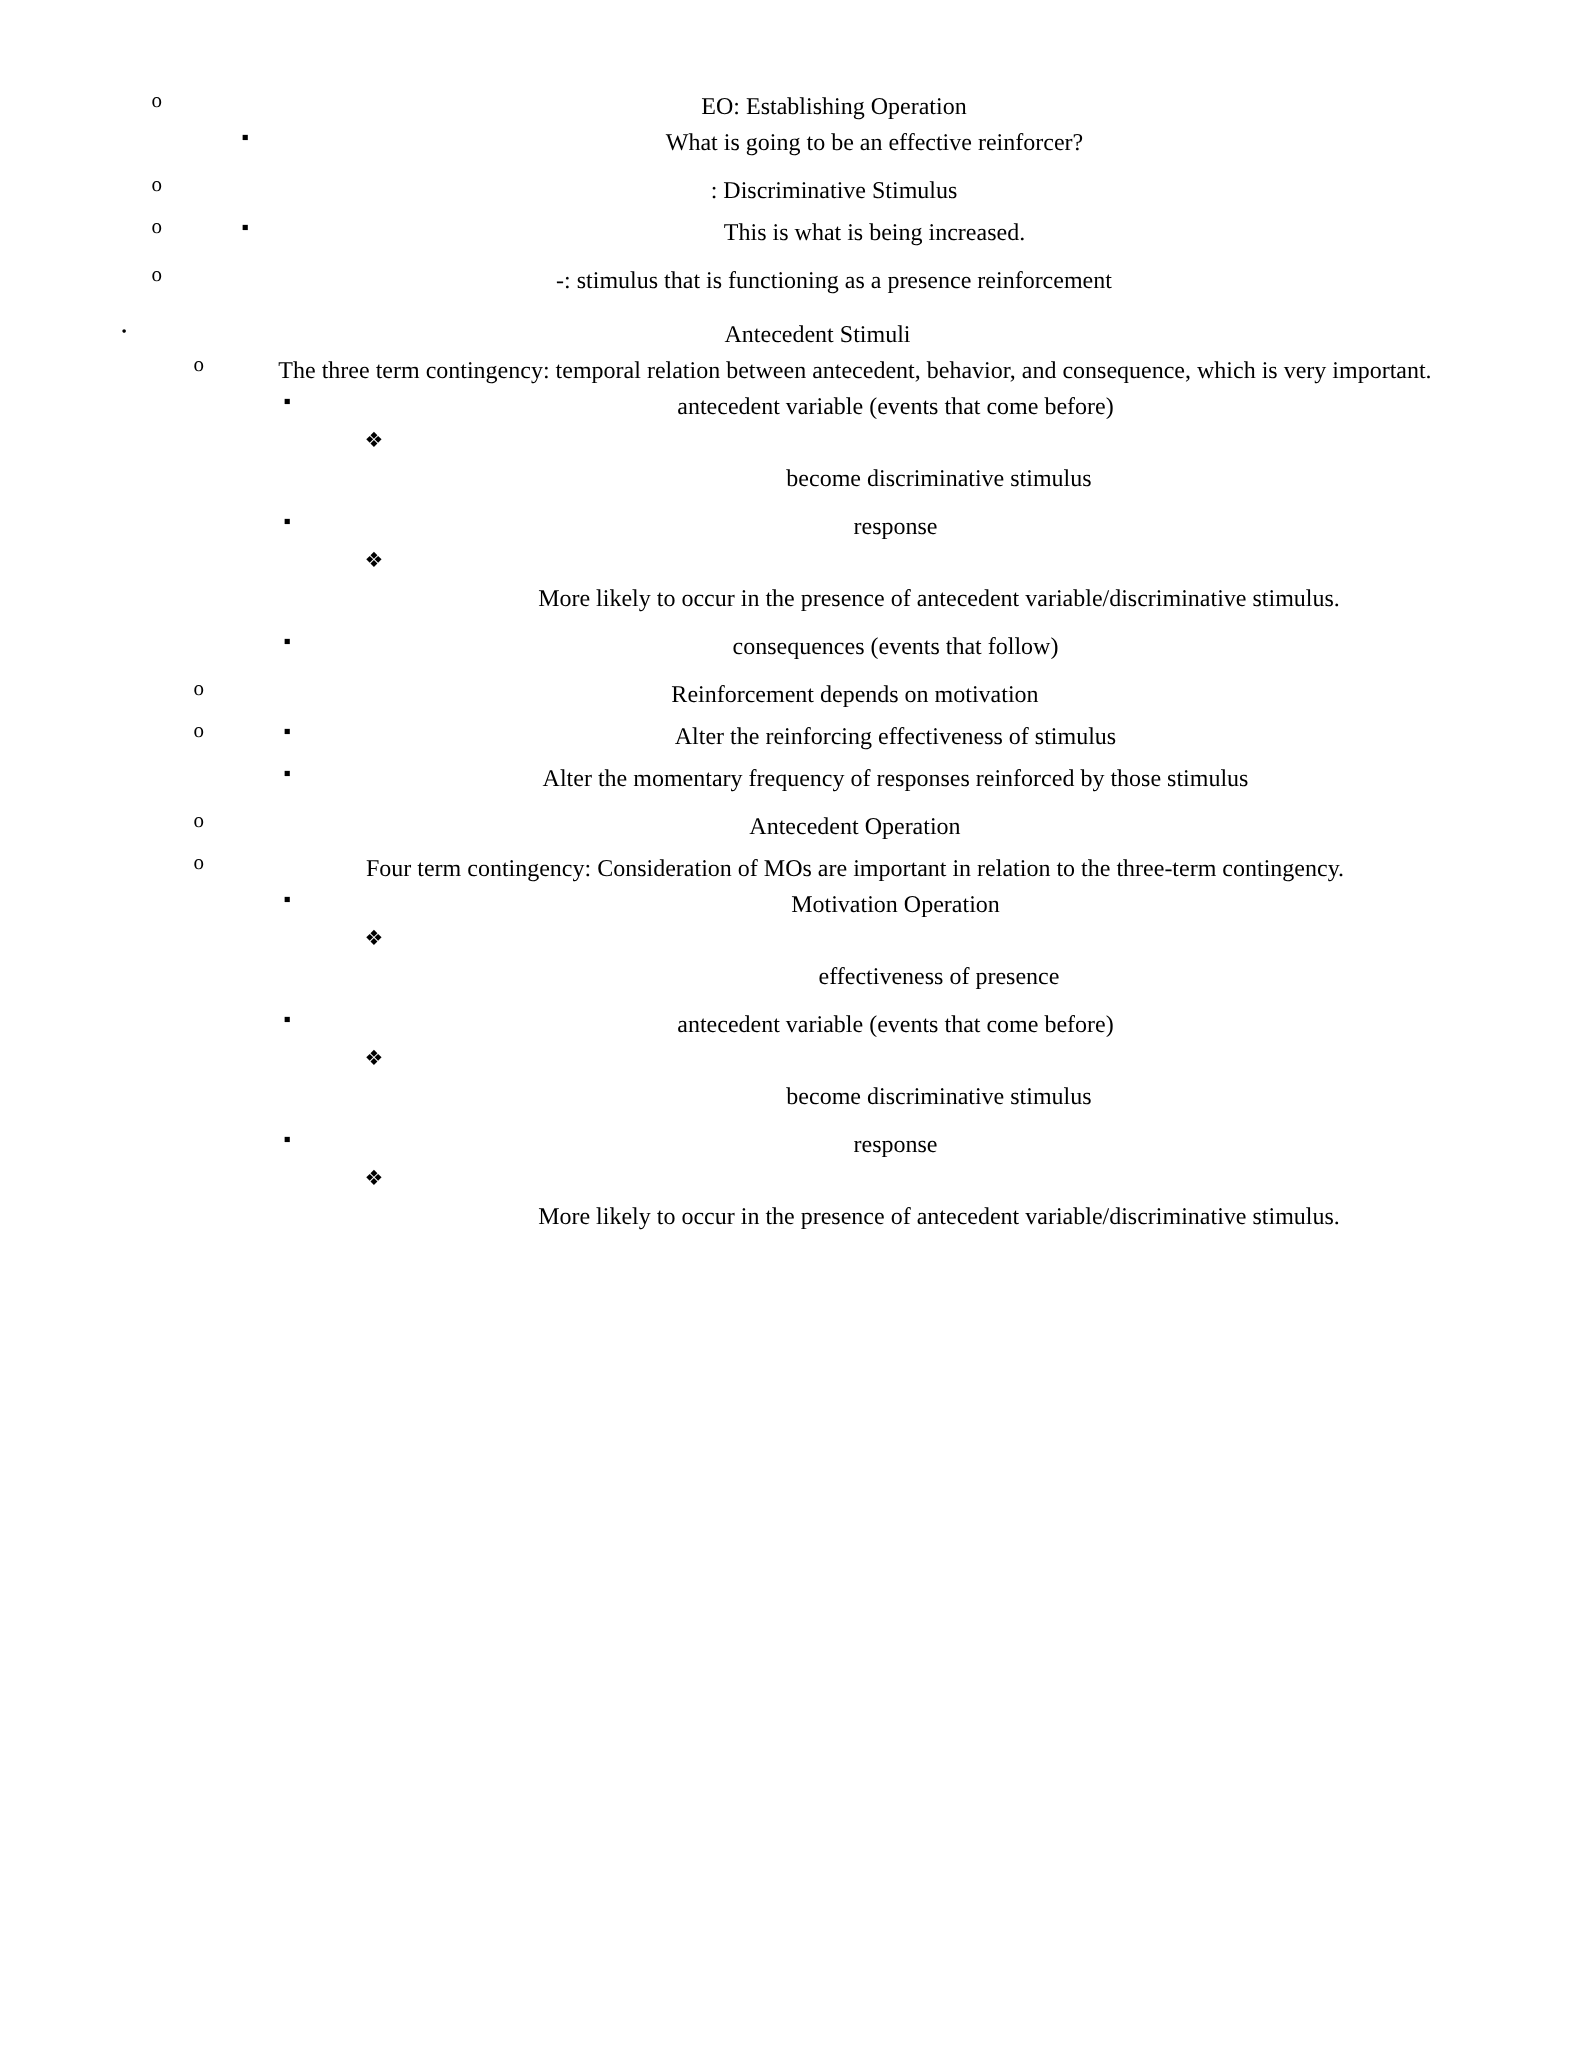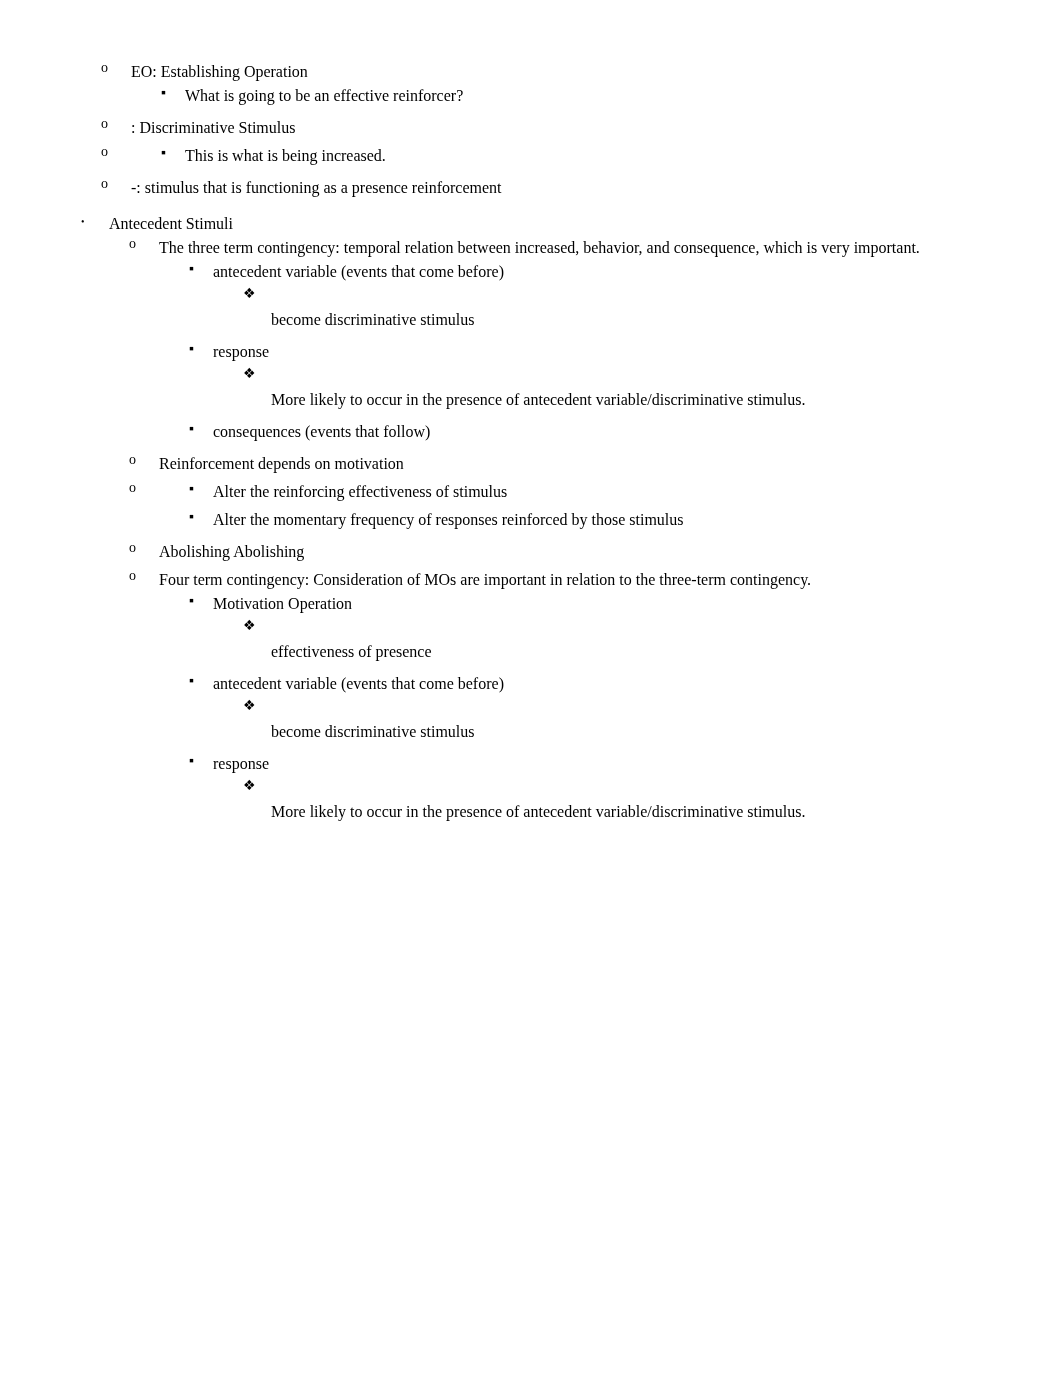--- a/index.html
+++ b/index.html
@@ -115,20 +115,21 @@
     }
 
     .l4 > li > .diam-content {
       flex: 1;
       margin-top: 24px;
     }
 
     .item-text {
       line-height: 1.5;
       display: block;
+      text-align: center;
     }
 
     .spacer {
       height: 8px;
     }
   </style>
 </head>
 <body>
 
 <div class="content">
@@ -177,21 +178,21 @@
     <li>
       <span class="bullet">•</span>
       <div style="flex:1;">
         <span class="item-text">Antecedent Stimuli</span>
 
         <ul class="l2">
 
           <li>
             <span class="o-marker">o</span>
             <div class="o-content">
-              <span class="item-text">The three term contingency: temporal relation between increased, behavior, and consequence, which is very important.</span>
+              <span class="item-text">The three term contingency: temporal relation between antecedent, behavior, and consequence, which is very important.</span>
               <ul class="l3">
 
                 <li>
                   <span class="sq-marker">▪</span>
                   <div class="sq-content">
                     <span class="item-text">antecedent variable (events that come before)</span>
                     <ul class="l4">
                       <li>
                         <span class="diam-marker">❖</span>
                         <span class="diam-content item-text">become discriminative stimulus</span>
@@ -240,21 +241,21 @@
                   <span class="sq-marker">▪</span>
                   <span class="sq-content item-text">Alter the momentary frequency of responses reinforced by those stimulus</span>
                 </li>
               </ul>
             </div>
           </li>
 
           <li>
             <span class="o-marker">o</span>
             <div class="o-content">
-              <span class="item-text">Abolishing Abolishing</span>
+              <span class="item-text">Antecedent Operation</span>
             </div>
           </li>
 
           <li>
             <span class="o-marker">o</span>
             <div class="o-content">
               <span class="item-text">Four term contingency: Consideration of MOs are important in relation to the three-term contingency.</span>
               <ul class="l3">
 
                 <li>

